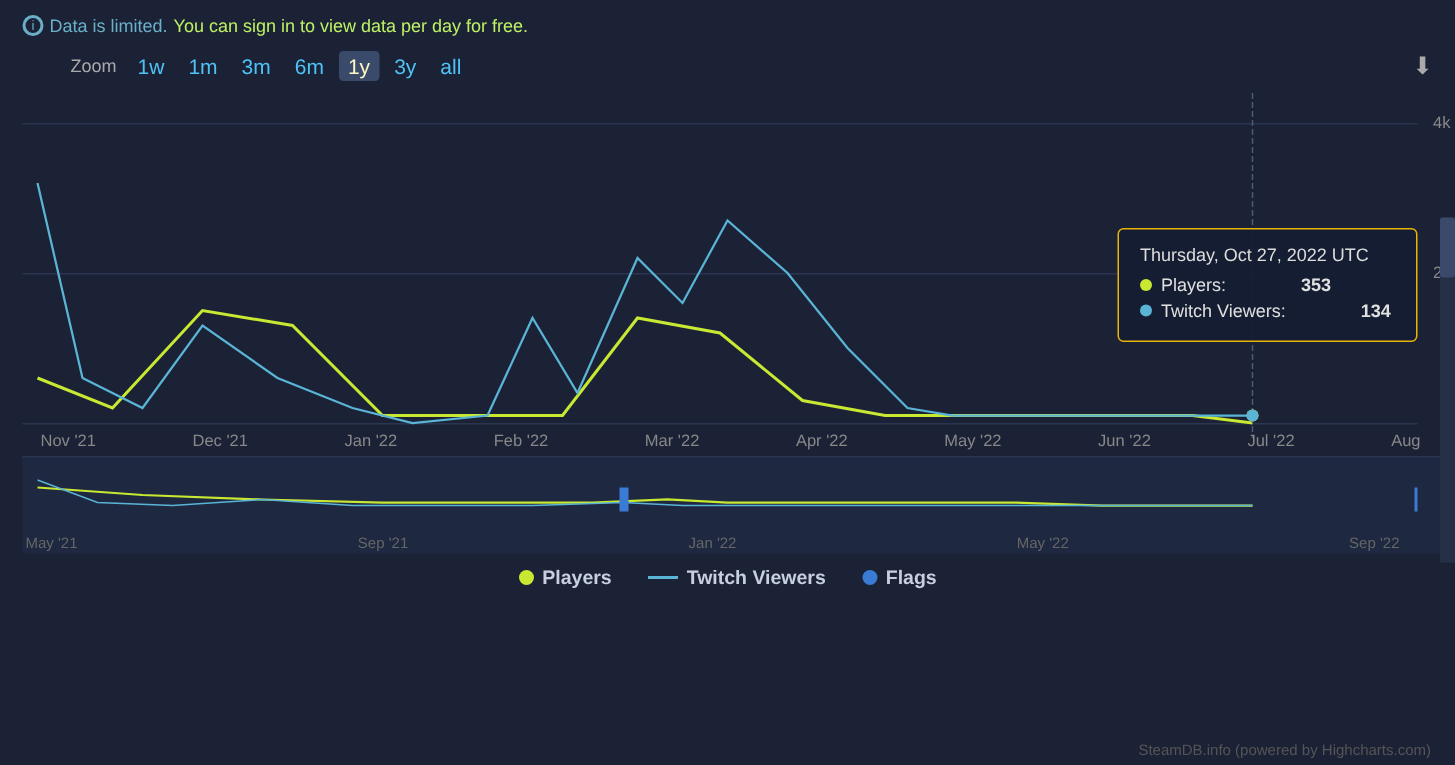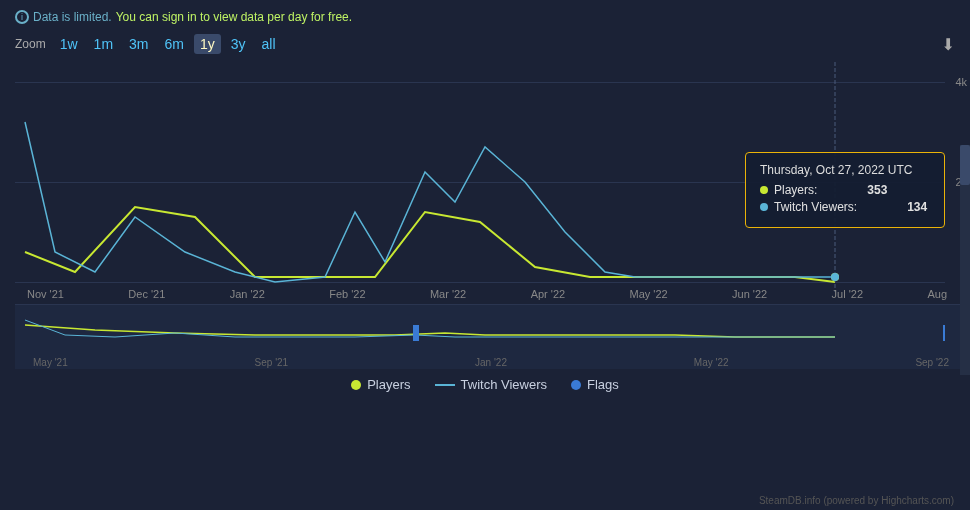--- a/index.html
+++ b/index.html
@@ -43,20 +43,21 @@
       color: #6ab0c8;
       font-size: 9px;
     }
     .notice-text { color: #6ab0c8; }
     .notice-link { color: #bef264; text-decoration: none; }
     .zoom-bar {
       display: flex;
       align-items: center;
       gap: 4px;
       margin-bottom: 8px;
+      margin-left: 32px;
     }
     .zoom-label { color: #aaa; margin-right: 4px; }
     .zoom-btn {
       background: transparent;
       border: none;
       color: #4fc3f7;
       cursor: pointer;
       padding: 2px 6px;
       font-size: 14px;
       border-radius: 3px;
@@ -78,20 +79,21 @@
       justify-content: center;
       gap: 24px;
       margin-top: 8px;
     }
     .legend-item {
       display: flex;
       align-items: center;
       gap: 6px;
       color: #c8d0e0;
       font-size: 13px;
+      font-weight: bold;
     }
     .legend-dot {
       width: 10px;
       height: 10px;
       border-radius: 50%;
     }
     .legend-line {
       width: 20px;
       height: 2px;
       border-top: 2px solid;
@@ -228,21 +230,21 @@
     <svg width="930" height="55" style="position:absolute;left:0;top:0;">
 
       <polyline points="10,20 80,25 160,28 240,30 310,30 380,30 430,28 470,30 540,30 600,30 660,30 720,32 780,32 820,32" fill="none" stroke="#c8e832" stroke-width="1.5"></polyline>
 
       <polyline points="10,15 50,30 100,32 160,28 220,32 280,32 340,32 400,30 440,32 500,32 560,32 620,32 680,32 720,32 780,32 820,32" fill="none" stroke="#5ab4d6" stroke-width="1"></polyline>
 
       <rect x="398" y="20" width="6" height="16" fill="#3a7bd5"></rect>
       <rect x="928" y="20" width="6" height="16" fill="#3a7bd5"></rect>
     </svg>
 
-    <div style="position:absolute;bottom:1px;left:16px;width:920px;display:flex;justify-content:space-between;color:#666;font-size:10px;padding:0 2px;">
+    <div style="position:absolute;bottom:1px;left:0;width:920px;display:flex;justify-content:space-between;color:#666;font-size:10px;padding:0 2px;">
       <span>May '21</span>
       <span>Sep '21</span>
       <span>Jan '22</span>
       <span>May '22</span>
       <span>Sep '22</span>
     </div>
   </div>
 
   <div class="scrollbar-track">
     <div class="scrollbar-thumb"></div>

